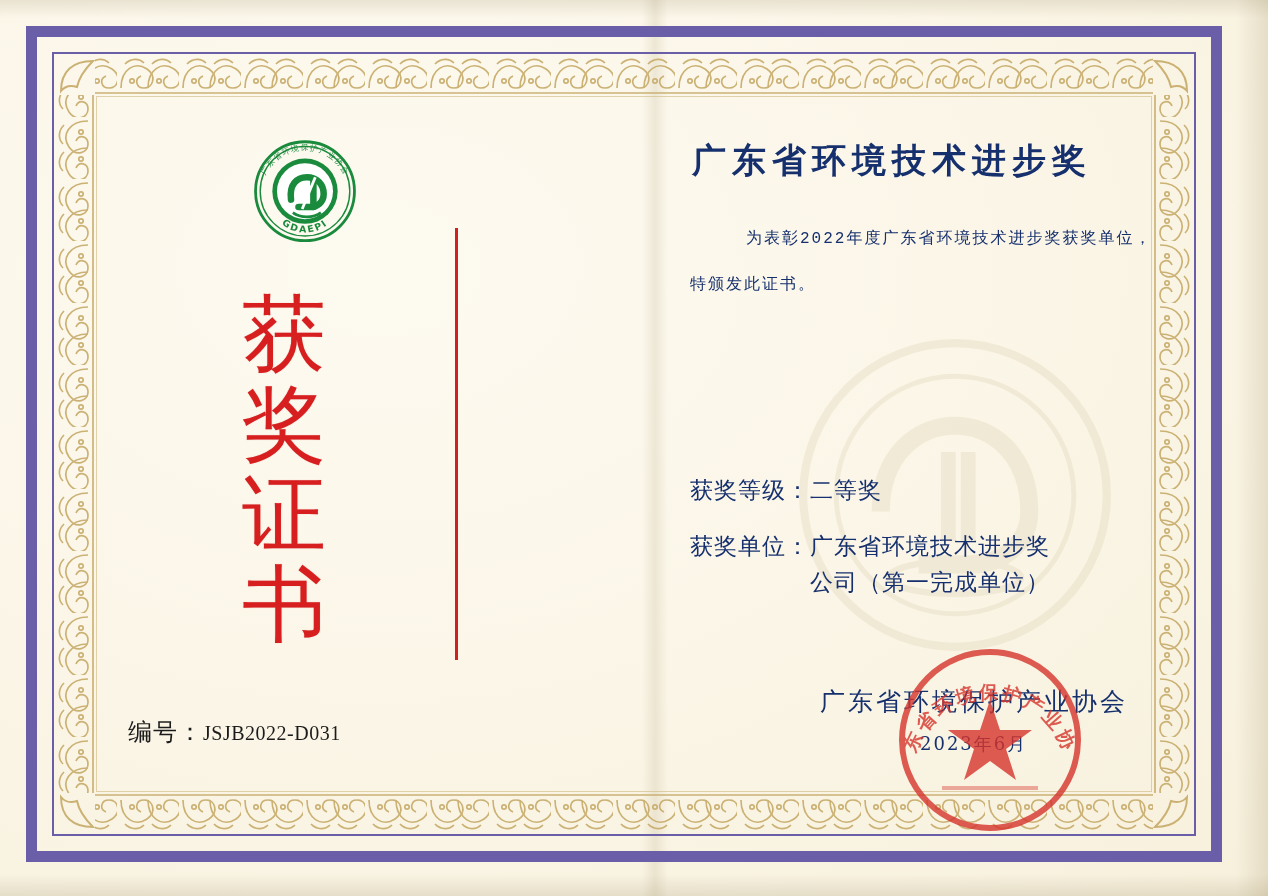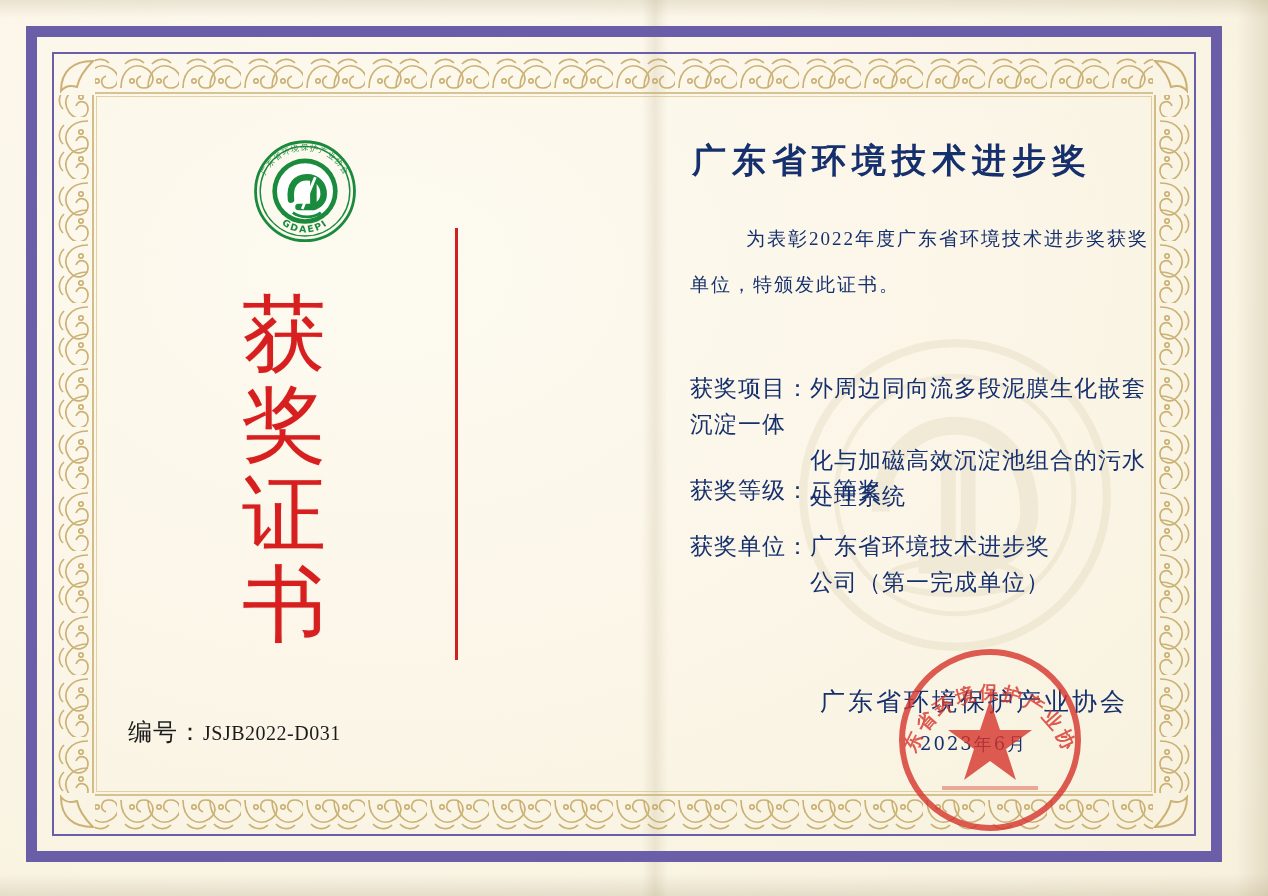--- a/index.html
+++ b/index.html
@@ -156,22 +156,22 @@
     font-weight: bold;
     font-size: 34px;
     letter-spacing: 6px;
     color: #16306e;
     white-space: nowrap;
   }
   .body-text {
     position: absolute;
     left: 10px; top: 96px;
     width: 470px;
-    font-family: Liberation Serif, serif;
-    font-size: 19px;
+    font-family: Liberation Mono, monospace;
+    font-size: 16px;
     line-height: 46px;
     letter-spacing: 2px;
     color: #16306e;
     text-indent: 56px;
   }
   .field {
     position: absolute;
     left: 10px;
     width: 478px;
     font-family: "DejaVu Serif", "Liberation Serif", serif;
@@ -324,24 +324,20 @@
       <span class="serial-label">编号：</span><span class="serial-value">JSJB2022-D031</span>
     </div>
   </div>
 
   <div class="right-panel">
 
     <div class="award-title">广东省环境技术进步奖</div>
 
     <div class="body-text">为表彰2022年度广东省环境技术进步奖获奖单位，特颁发此证书。</div>
 
-    <div class="field field-project">
-      <span class="label">获奖项目：</span><span class="value-inline">外周边同向流多段泥膜生化嵌套沉淀一体</span>
-      <span class="line2">化与加磁高效沉淀池组合的污水处理系统</span>
-    </div>
 
     <div class="field field-level">
       <span class="label">获奖等级：</span><span class="value-inline">二等奖</span>
     </div>
 
     <div class="field field-unit">
       <span class="label">获奖单位：</span><span class="value-inline">广东省环境技术进步奖</span>
       <span class="line2">公司（第一完成单位）</span>
     </div>
 

